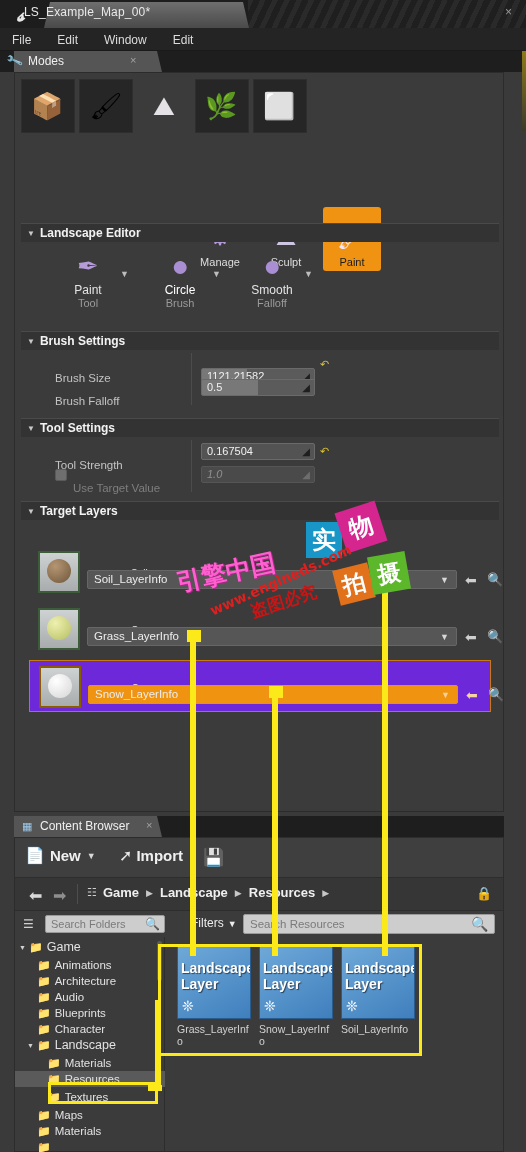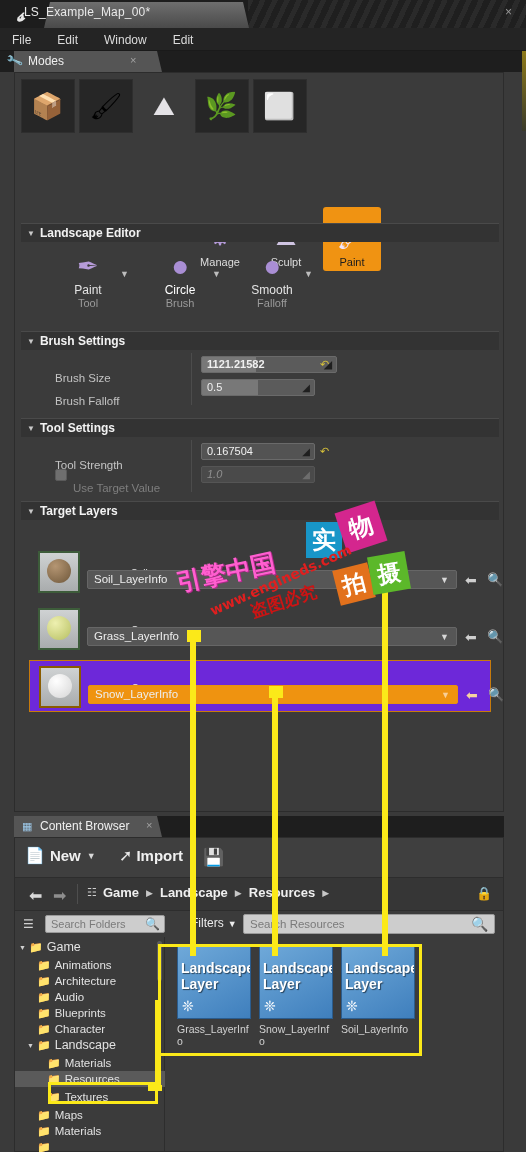--- a/index.html
+++ b/index.html
@@ -340,21 +340,21 @@
     </div>
 
     <div class="sec-head" style="top:258px;">
       <span class="tri">▼</span>
       <span class="stxt">Brush Settings</span>
     </div>
     <div class="divider-v" style="top:280px;height:52px;"></div>
 
     <div class="prop-row" style="top:283px;">
       <span class="prop-label">Brush Size</span>
-      <div class="numfield" style="left:180px;top:0;width:136px;font-weight:bold;">
+      <div class="numfield" style="left:180px;top:12px;width:114px;">
         <div class="fill" style="width:40%;"></div>
         <span class="val">1121.21582</span>
         <span class="spin">◢</span>
       </div>
       <span class="reset-arrow" style="left:299px;top:2px;">↶</span>
     </div>
 
     <div class="prop-row" style="top:306px;">
       <span class="prop-label">Brush Falloff</span>
       <div class="numfield" style="left:180px;top:0;width:114px;">

